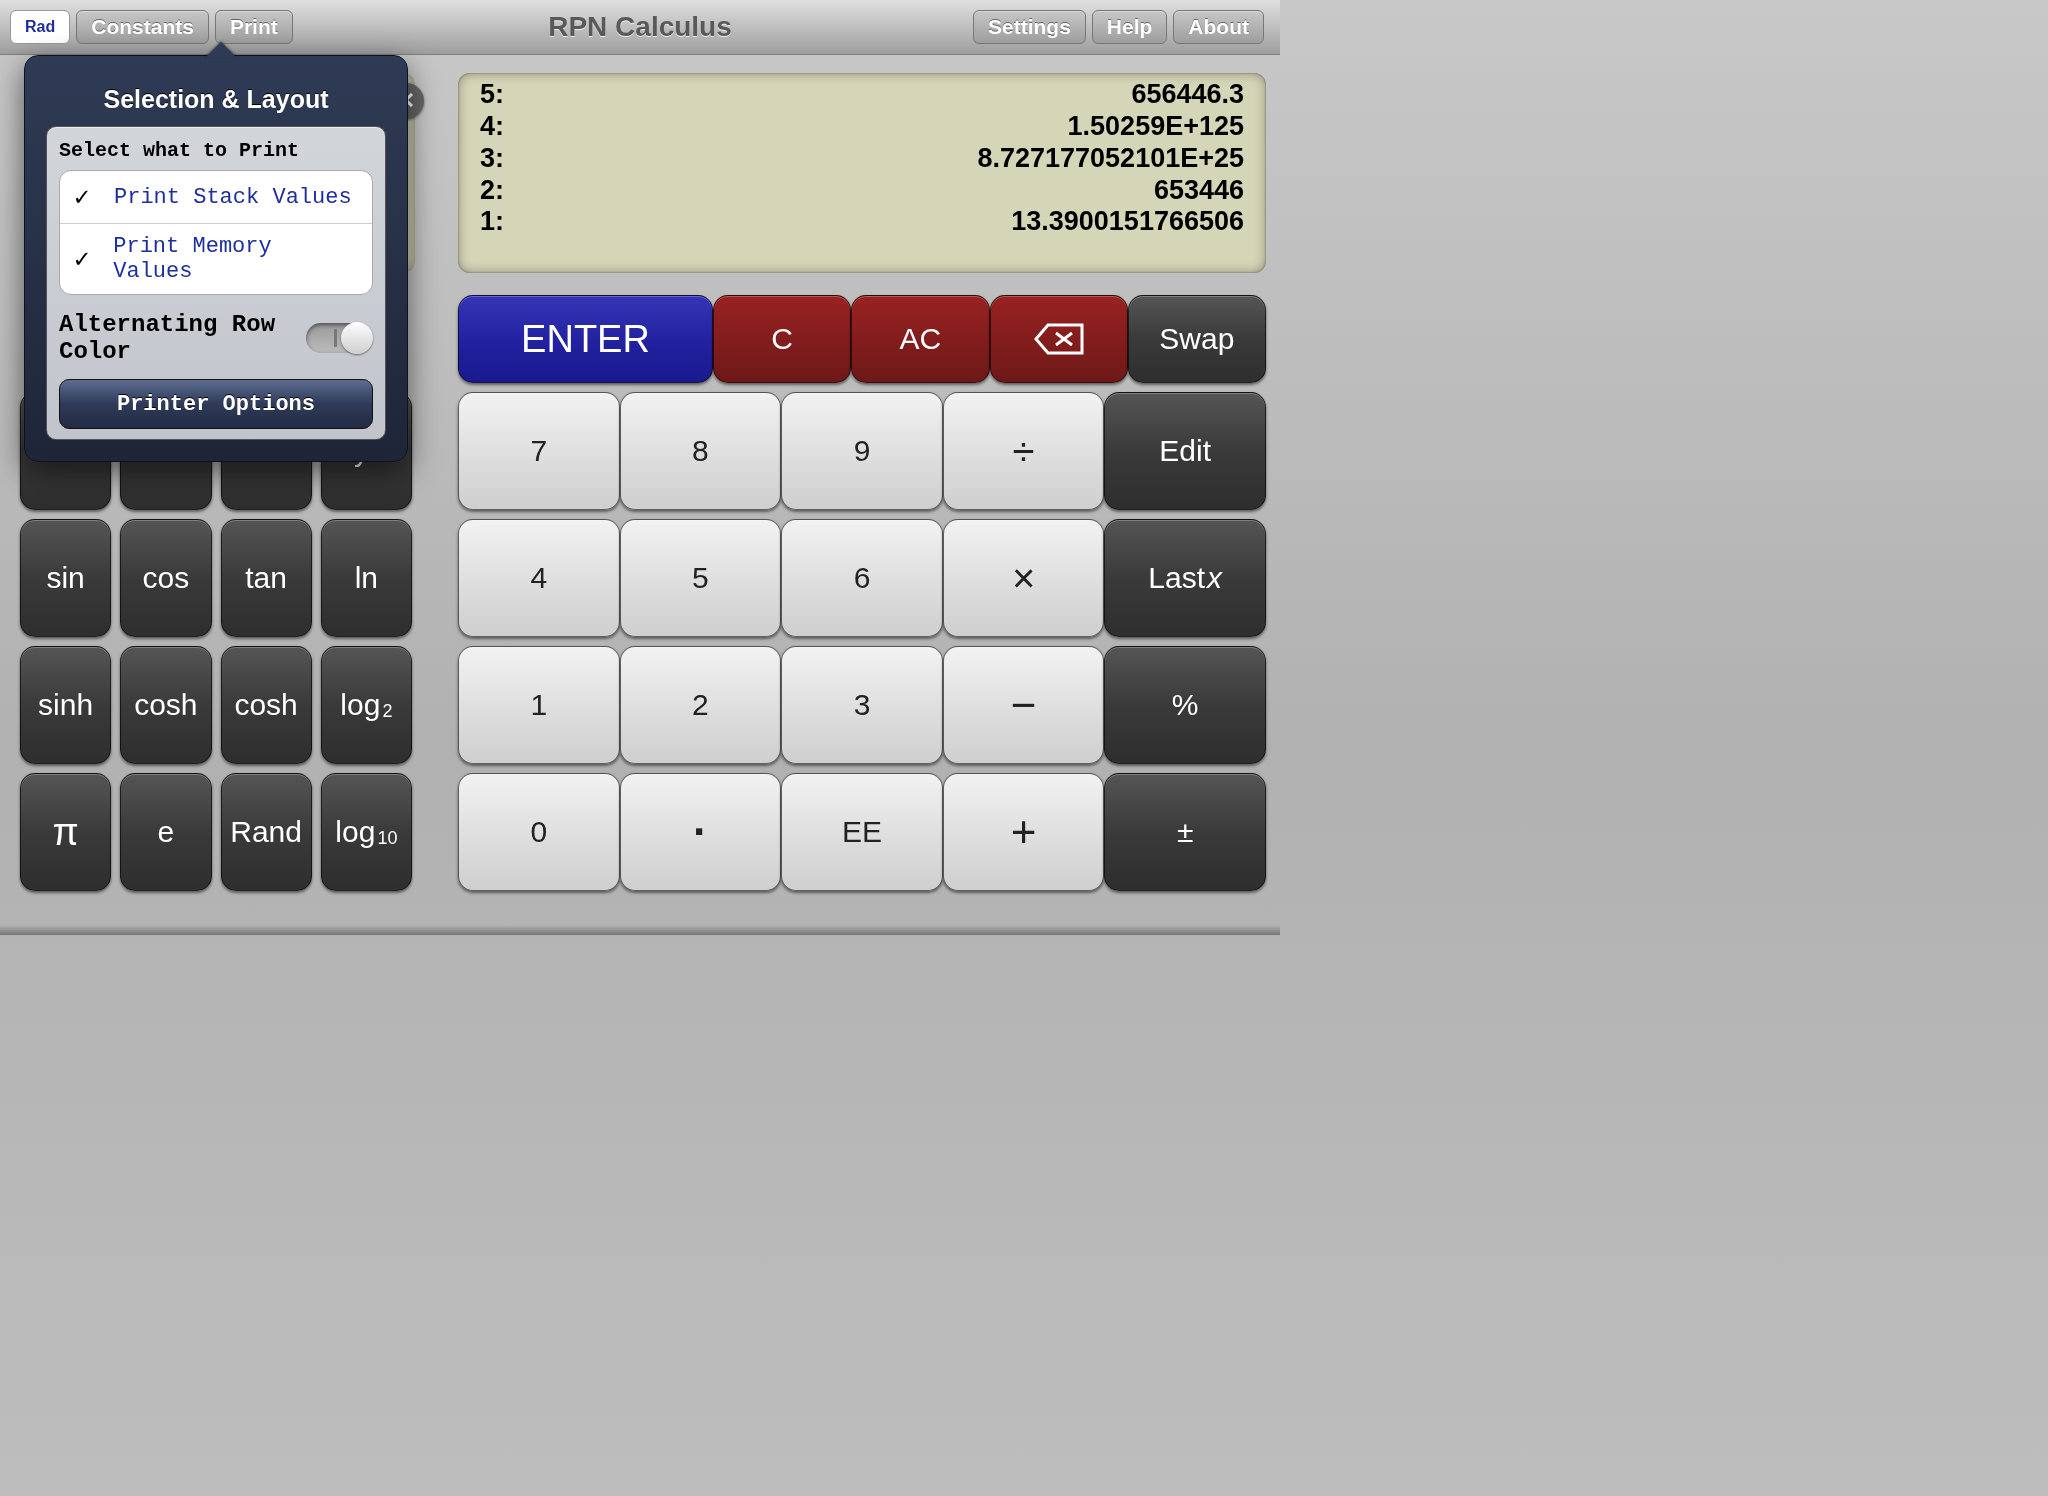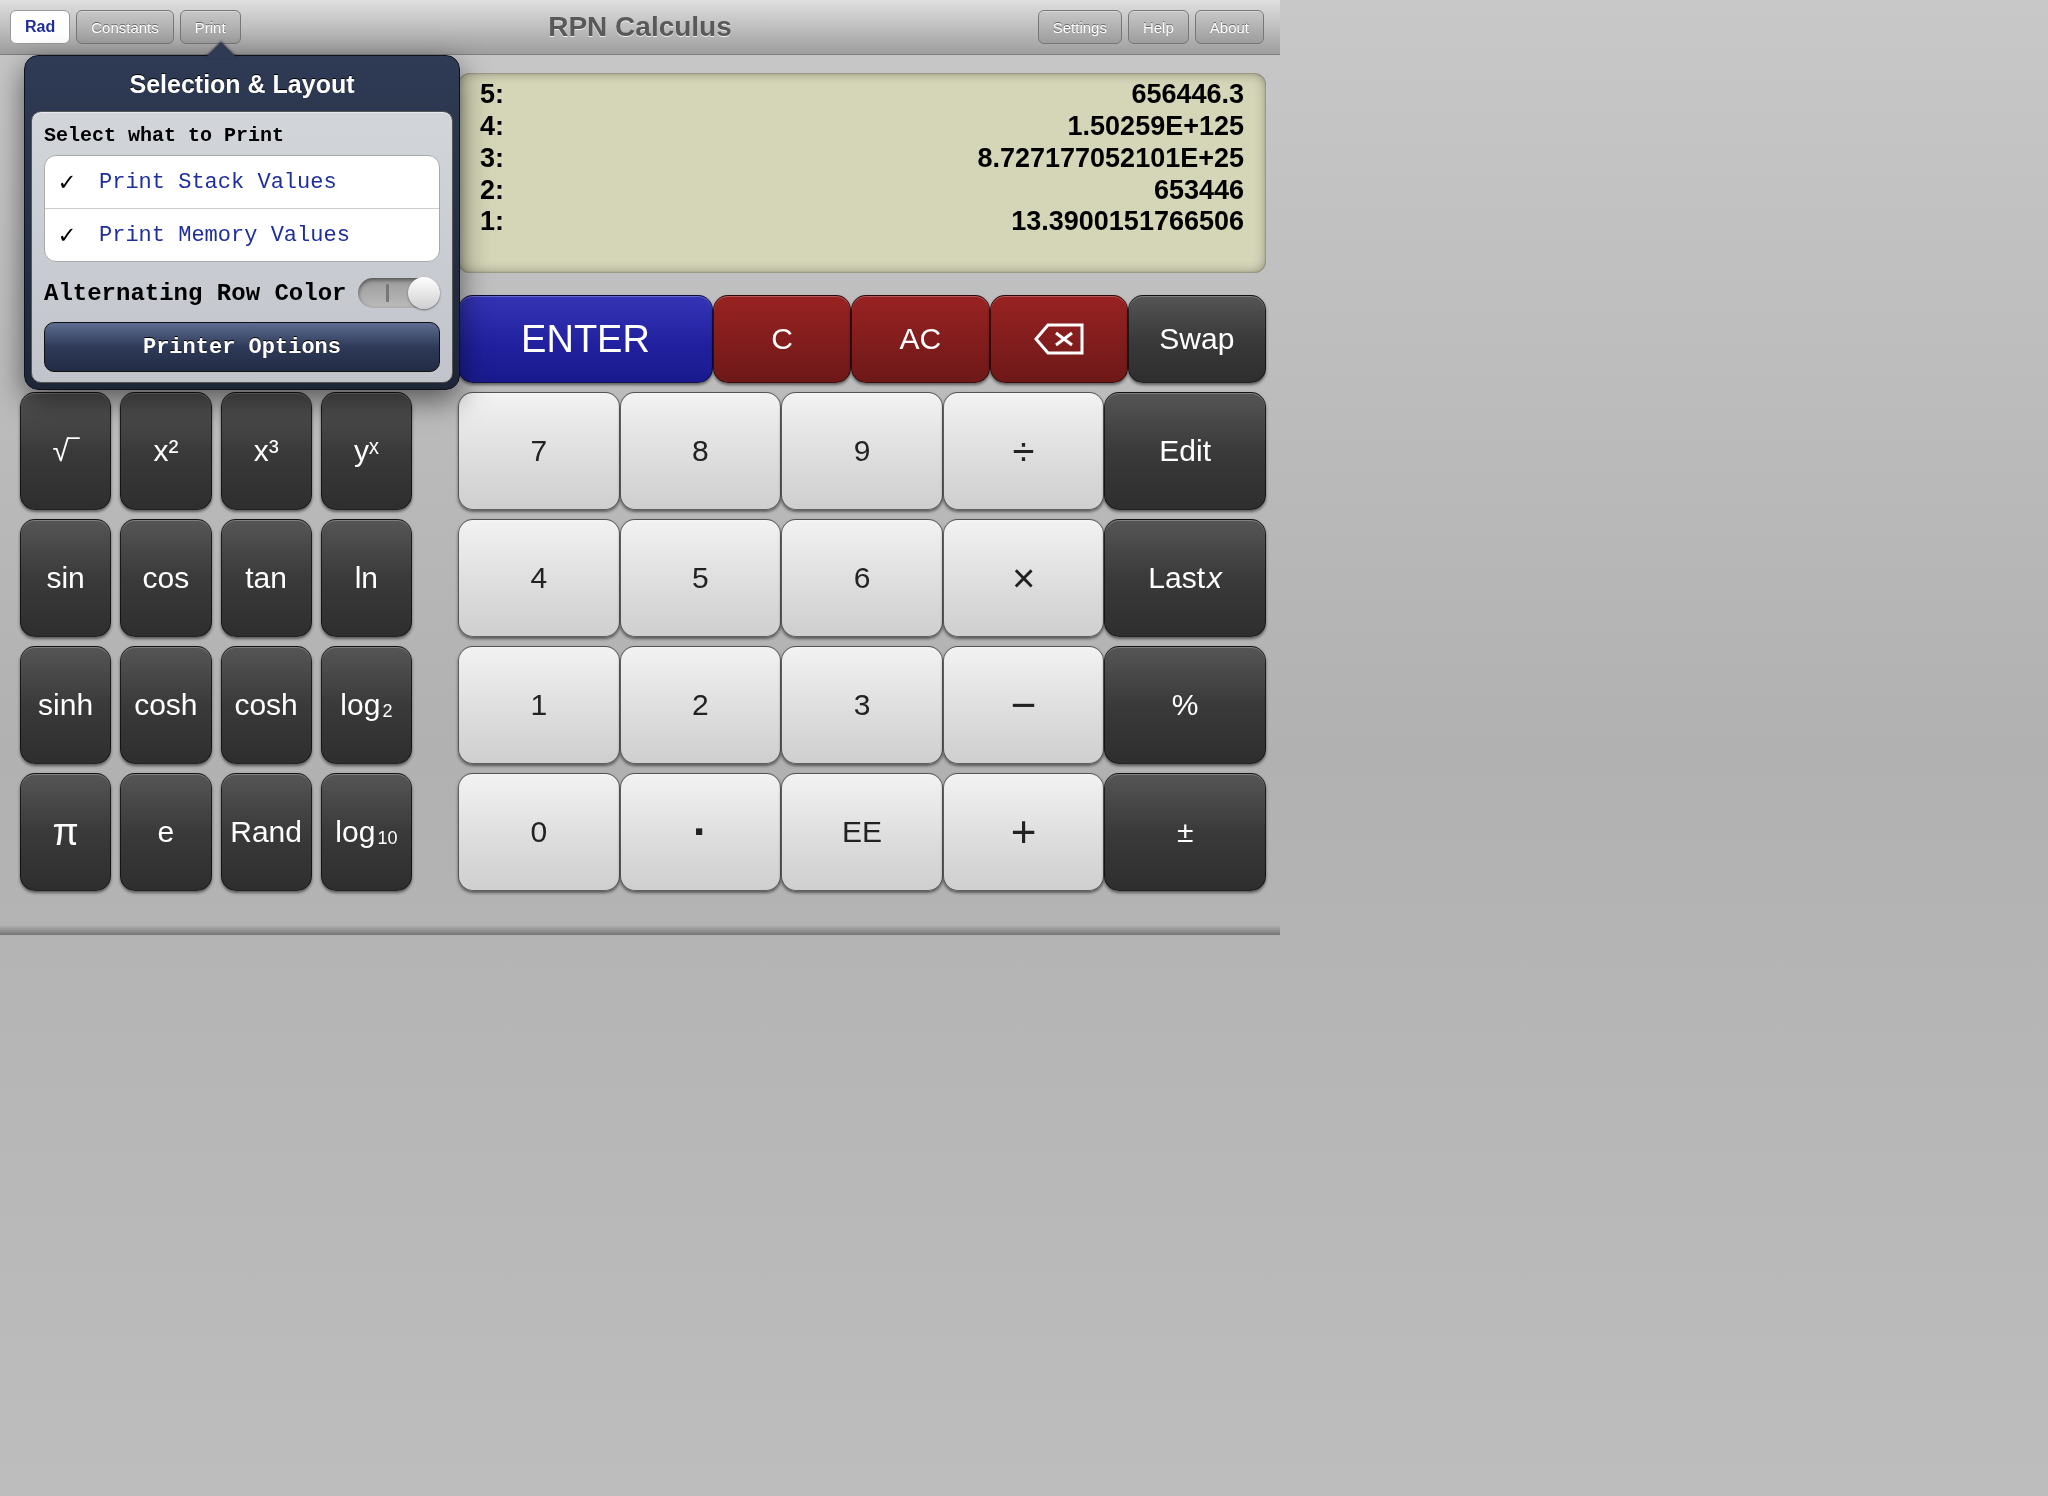--- a/index.html
+++ b/index.html
@@ -13,21 +13,21 @@
   .topbar{
     height:55px;width:100%;
     background:linear-gradient(180deg,#e0e0e0 0%,#bfbfbf 50%,#9e9e9e 100%);
     border-bottom:1px solid #7f7f7f;
     display:flex;align-items:center;padding:0 10px;position:relative;
   }
   .title{position:absolute;left:0;right:0;text-align:center;font-size:28px;font-weight:600;color:#595959;text-shadow:0 1px 0 #eee;pointer-events:none}
   .tbtn{
     height:34px;padding:0 14px;margin-right:6px;border-radius:6px;
     background:linear-gradient(180deg,#c7c7c7,#9d9d9d);
-    border:1px solid #777;color:#fff;font-size:15px;font-weight:400;
+    border:1px solid #777;color:#fff;font-size:21px;font-weight:700;
     text-shadow:0 -1px 0 #666;cursor:pointer;
     box-shadow:inset 0 1px 0 rgba(255,255,255,.3);
     display:flex;align-items:center;
   }
   .tbtn.rad{background:#fff;color:#1e2f9b;border-color:#999;font-size:16px;font-weight:700;text-shadow:none}
   .spacer{flex:1}
   
   .display{
     position:absolute;left:458px;top:73px;width:808px;height:200px;
     background:#d5d5b8;border-radius:12px;padding:6px 18px 10px;
@@ -57,24 +57,24 @@
     box-shadow:0 2px 3px rgba(0,0,0,.5), inset 0 1px 0 rgba(255,255,255,.25);
   }
   .dark{background:linear-gradient(180deg,#555 0%,#3a3a3a 50%,#2e2e2e 100%)}
   .light{background:linear-gradient(180deg,#f2f2f2 0%,#dcdcdc 60%,#cfcfcf 100%);color:#222}
   .blue{background:linear-gradient(180deg,#3434b6 0%,#20209e 60%,#1a1a8e 100%)}
   .red{background:linear-gradient(180deg,#922 0%,#6e1818 100%)}
   .key sub{font-size:18px;margin-left:2px;position:relative;top:6px}
   .tall .key{height:118px}
   
   .popover{
-    position:absolute;left:24px;top:55px;width:436px;
+    position:absolute;left:24px;top:55px;width:384px;
     background:linear-gradient(180deg,#2f3b55,#1e2537);border-radius:14px;
     border:1px solid #0d1220;box-shadow:0 10px 30px rgba(0,0,0,.55);
-    padding:0;
+    padding:15px;
   }
   .pop-arrow{
     position:absolute;top:-14px;left:180px;width:0;height:0;
     border-left:16px solid transparent;border-right:16px solid transparent;
     border-bottom:16px solid #2f3b55;
     filter:drop-shadow(0 -1px 1px rgba(0,0,0,.5));
   }
   .pop-title{color:#fff;font-size:25px;font-weight:700;text-align:center;padding:14px 0 12px;text-shadow:0 -1px 0 #000}
   .pop-body{
     background:linear-gradient(180deg,#d2d5da,#c1c5cb);margin:0 6px 6px;border-radius:10px;

